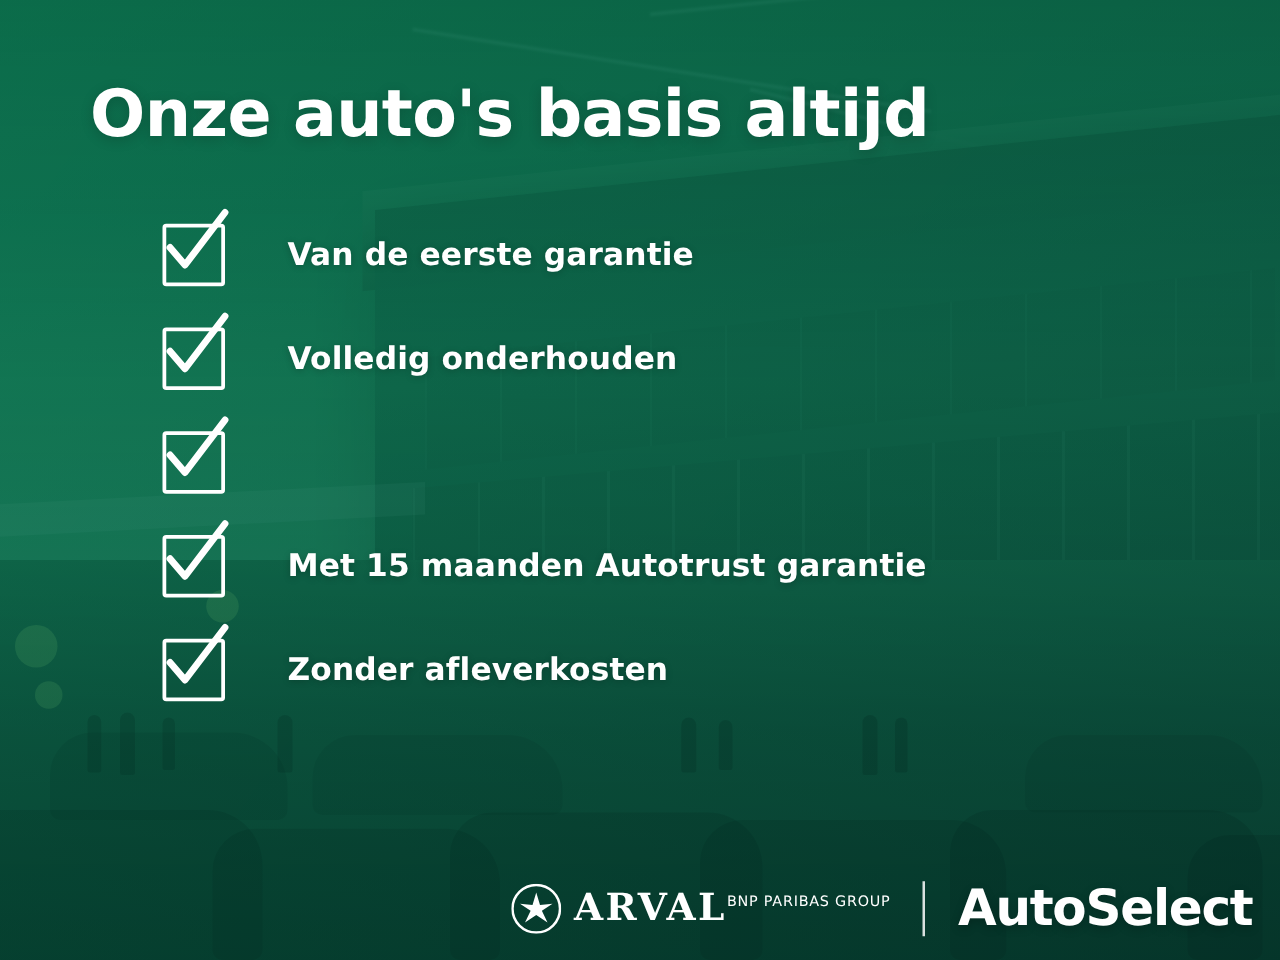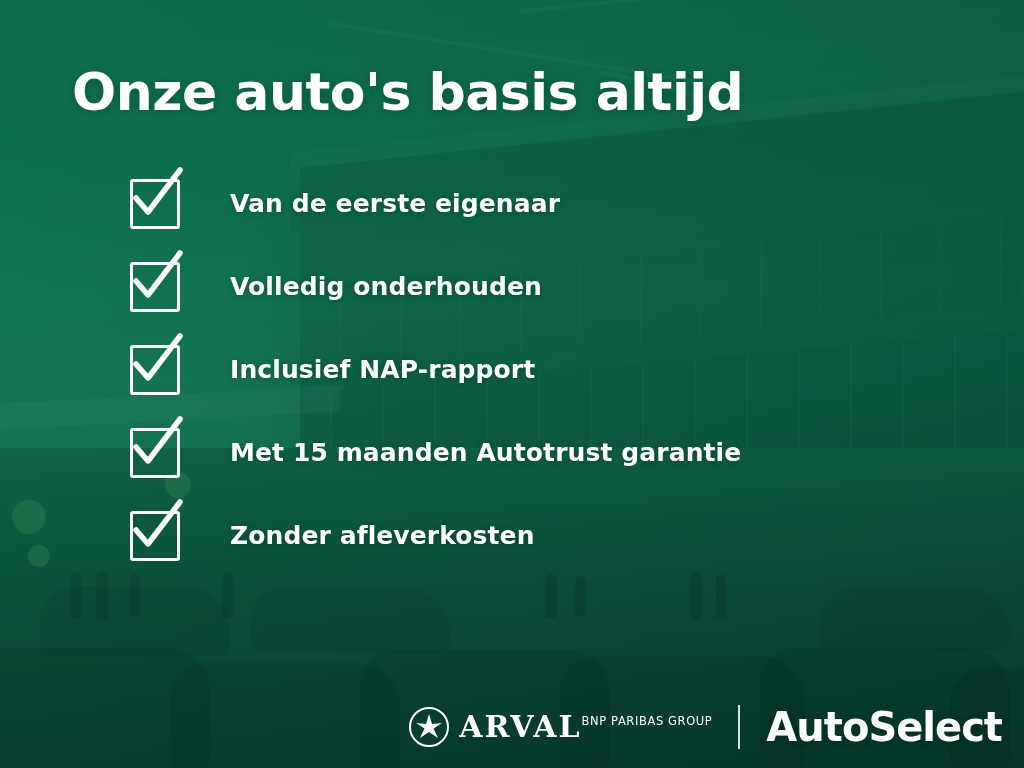--- a/index.html
+++ b/index.html
@@ -304,39 +304,38 @@
     <div class="headline">Onze auto's basis altijd</div>
 
     <div class="list">
 
       <div class="item">
         <span class="check-box">
           <svg viewBox="0 0 58 62" aria-hidden="true">
             <path d="M8 32 L20 46 L52 4" fill="none" stroke="#ffffff" stroke-width="5.5" stroke-linecap="round" stroke-linejoin="round"></path>
           </svg>
         </span>
-        <span class="item-label">Van de eerste eigenaar</span>
+        <span class="item-label">Van de eerste garantie</span>
       </div>
 
       <div class="item">
         <span class="check-box">
           <svg viewBox="0 0 58 62" aria-hidden="true">
             <path d="M8 32 L20 46 L52 4" fill="none" stroke="#ffffff" stroke-width="5.5" stroke-linecap="round" stroke-linejoin="round"></path>
           </svg>
         </span>
         <span class="item-label">Volledig onderhouden</span>
       </div>
 
       <div class="item">
         <span class="check-box">
           <svg viewBox="0 0 58 62" aria-hidden="true">
             <path d="M8 32 L20 46 L52 4" fill="none" stroke="#ffffff" stroke-width="5.5" stroke-linecap="round" stroke-linejoin="round"></path>
           </svg>
         </span>
-        <span class="item-label">Inclusief NAP-rapport</span>
       </div>
 
       <div class="item">
         <span class="check-box">
           <svg viewBox="0 0 58 62" aria-hidden="true">
             <path d="M8 32 L20 46 L52 4" fill="none" stroke="#ffffff" stroke-width="5.5" stroke-linecap="round" stroke-linejoin="round"></path>
           </svg>
         </span>
         <span class="item-label">Met 15 maanden Autotrust garantie</span>
       </div>

